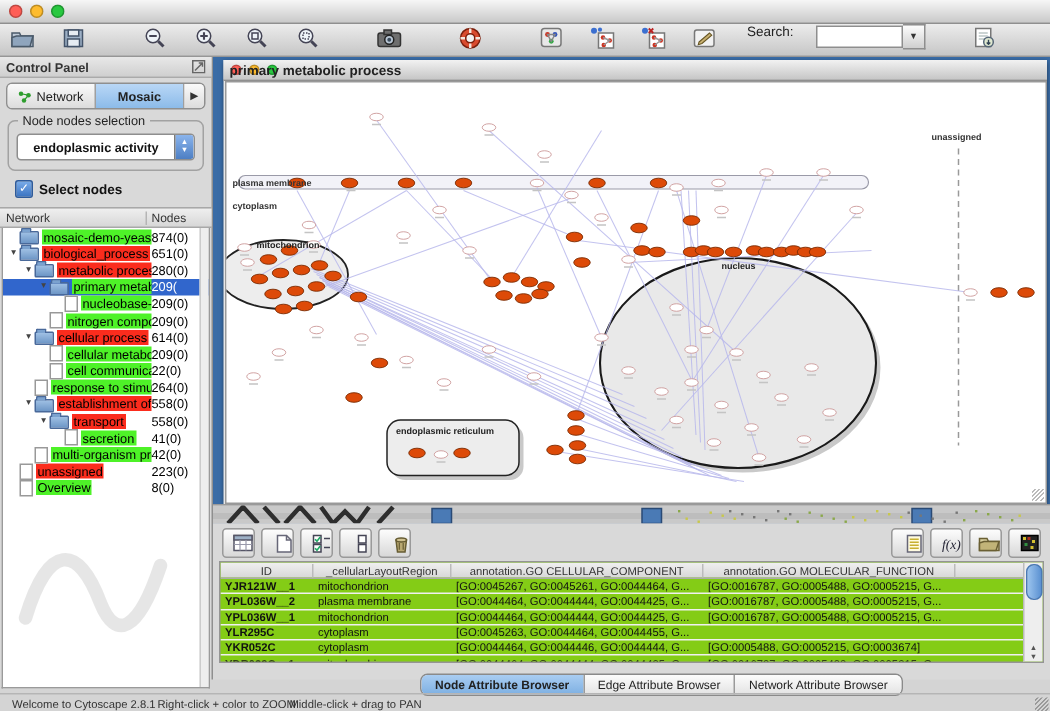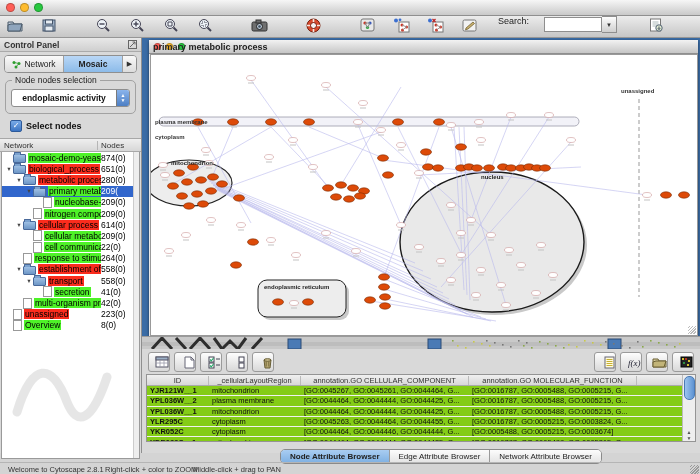--- a/index.html
+++ b/index.html
@@ -780,21 +780,20 @@
             <span class="dcell c-id">YPL036W__1</span>
             <span class="dcell c-region">mitochondrion</span>
             <span class="dcell c-cc">[GO:0044464, GO:0044444, GO:0044425, G...</span>
             <span class="dcell c-mf">[GO:0016787, GO:0005488, GO:0005215, G...</span>
             <span class="dcell c-fill"></span>
           </div>
           <div class="drow">
             <span class="dcell c-id">YLR295C</span>
             <span class="dcell c-region">cytoplasm</span>
             <span class="dcell c-cc">[GO:0045263, GO:0044464, GO:0044455, G...</span>
-            <span class="dcell c-mf">[GO:0016787, GO:0005215, GO:0003824, G...</span>
             <span class="dcell c-fill"></span>
           </div>
           <div class="drow">
             <span class="dcell c-id">YKR052C</span>
             <span class="dcell c-region">cytoplasm</span>
             <span class="dcell c-cc">[GO:0044464, GO:0044446, GO:0044444, G...</span>
             <span class="dcell c-mf">[GO:0005488, GO:0005215, GO:0003674]</span>
             <span class="dcell c-fill"></span>
           </div>
           <div class="drow">

